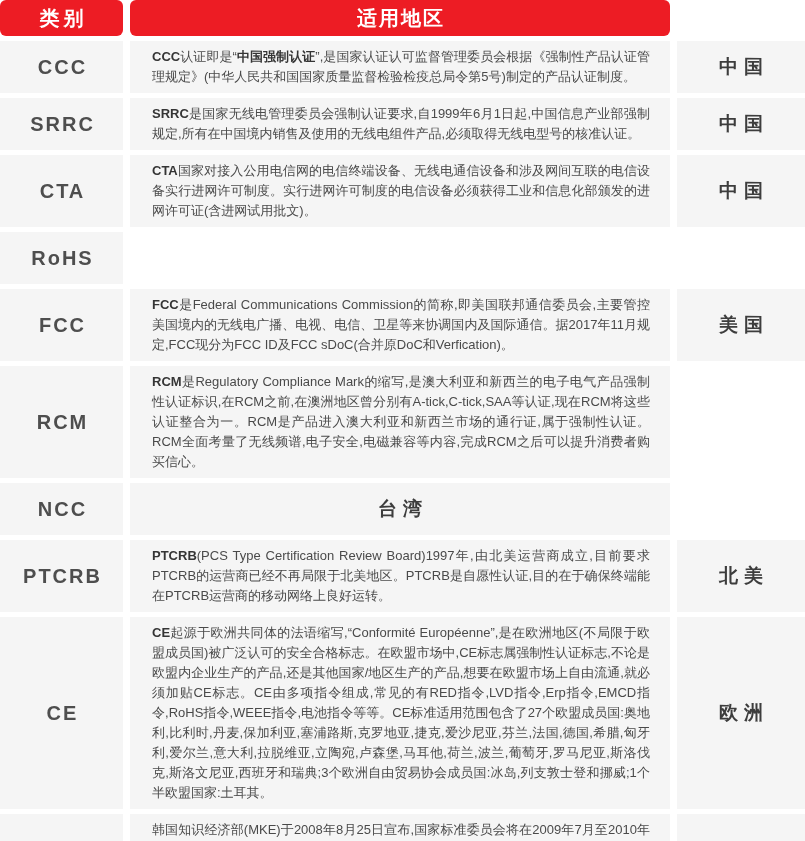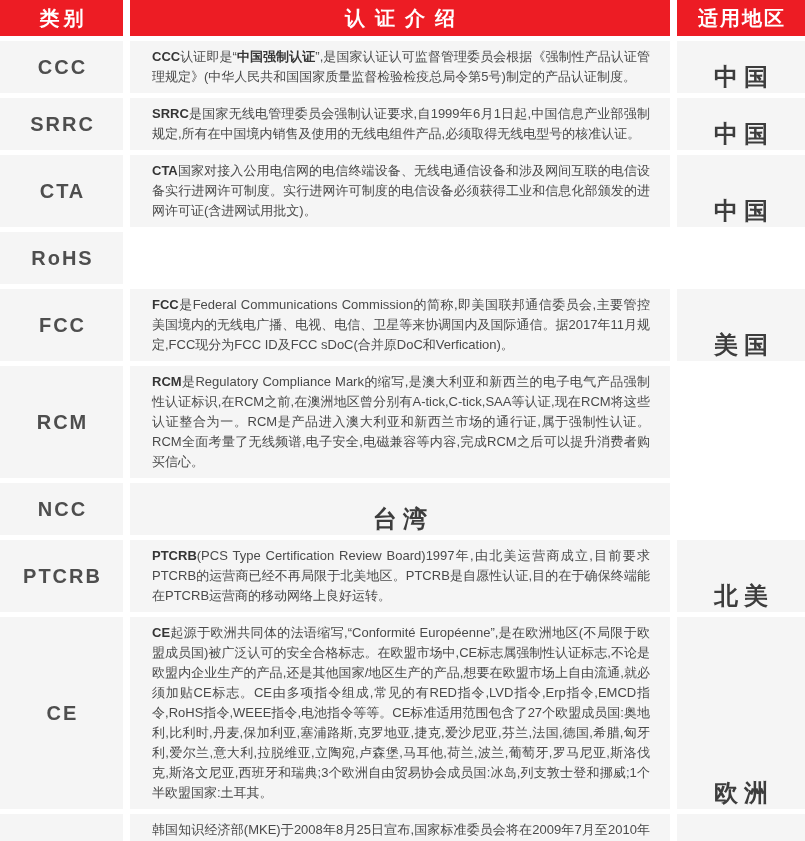--- a/index.html
+++ b/index.html
@@ -18,20 +18,21 @@
   
   .hcell {
     background: var(--accent, #ed1c24);
     color: #ffffff;
     height: 36px;
     display: flex;
     align-items: center;
     justify-content: center;
     font-weight: bold;
     font-size: 20px;
+    border-radius: 6px;
   }
   .hcell .ls2 { letter-spacing: 4px; margin-right: -4px; }
   .hcell .ls8 { letter-spacing: 10px; margin-right: -10px; }
   .hcell .ls1 { letter-spacing: 2px; margin-right: -2px; text-align: center; }
 
   
   .cell { background: var(--cellbg, #f5f5f5); }
   .cat {
     display: flex; align-items: center; justify-content: center;
     font-size: 20px; font-weight: bold; color: #4e4e4e;
@@ -45,37 +46,34 @@
   }
   .desc p {
     margin: 0;
     font-size: 13px;
     line-height: 20px;
     color: #4a4a4a;
     text-align: justify;
   }
   .desc p b { color: #353535; }
   .region {
-    display: flex; align-items: flex-end; justify-content: center;
-    font-size: 24px; font-weight: bold; color: #3d3d3d;
+    display: flex; align-items: center; justify-content: center;
+    font-size: 19px; font-weight: bold; color: #3d3d3d;
     min-height: 52px;
   }
   .region span { letter-spacing: 6px; margin-right: -6px; }
 </style>
 </head>
 <body>
 
 <div class="page">
 
   <div class="grid-row">
     <div class="hcell">
       <span class="ls2">类别</span>
-    </div>
-    <div class="hcell">
-      <span class="ls8">认证介绍</span>
     </div>
     <div class="hcell">
       <span class="ls1">适用地区</span>
     </div>
   </div>
 
   <div>
   <div class="grid-row">
     <div class="cell cat">
       <span>CCC</span>

